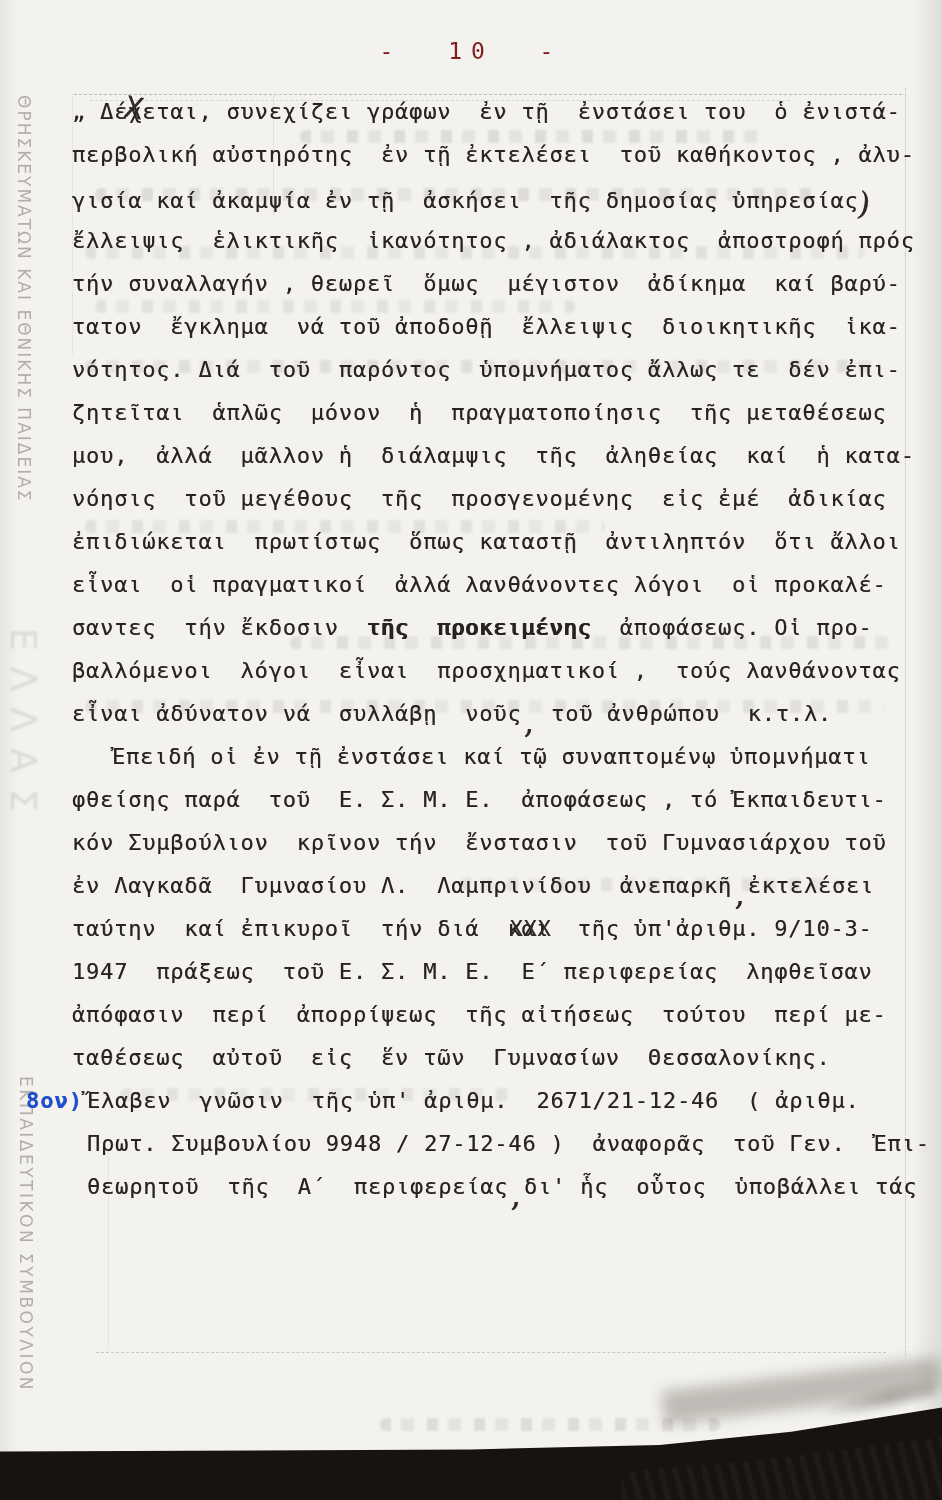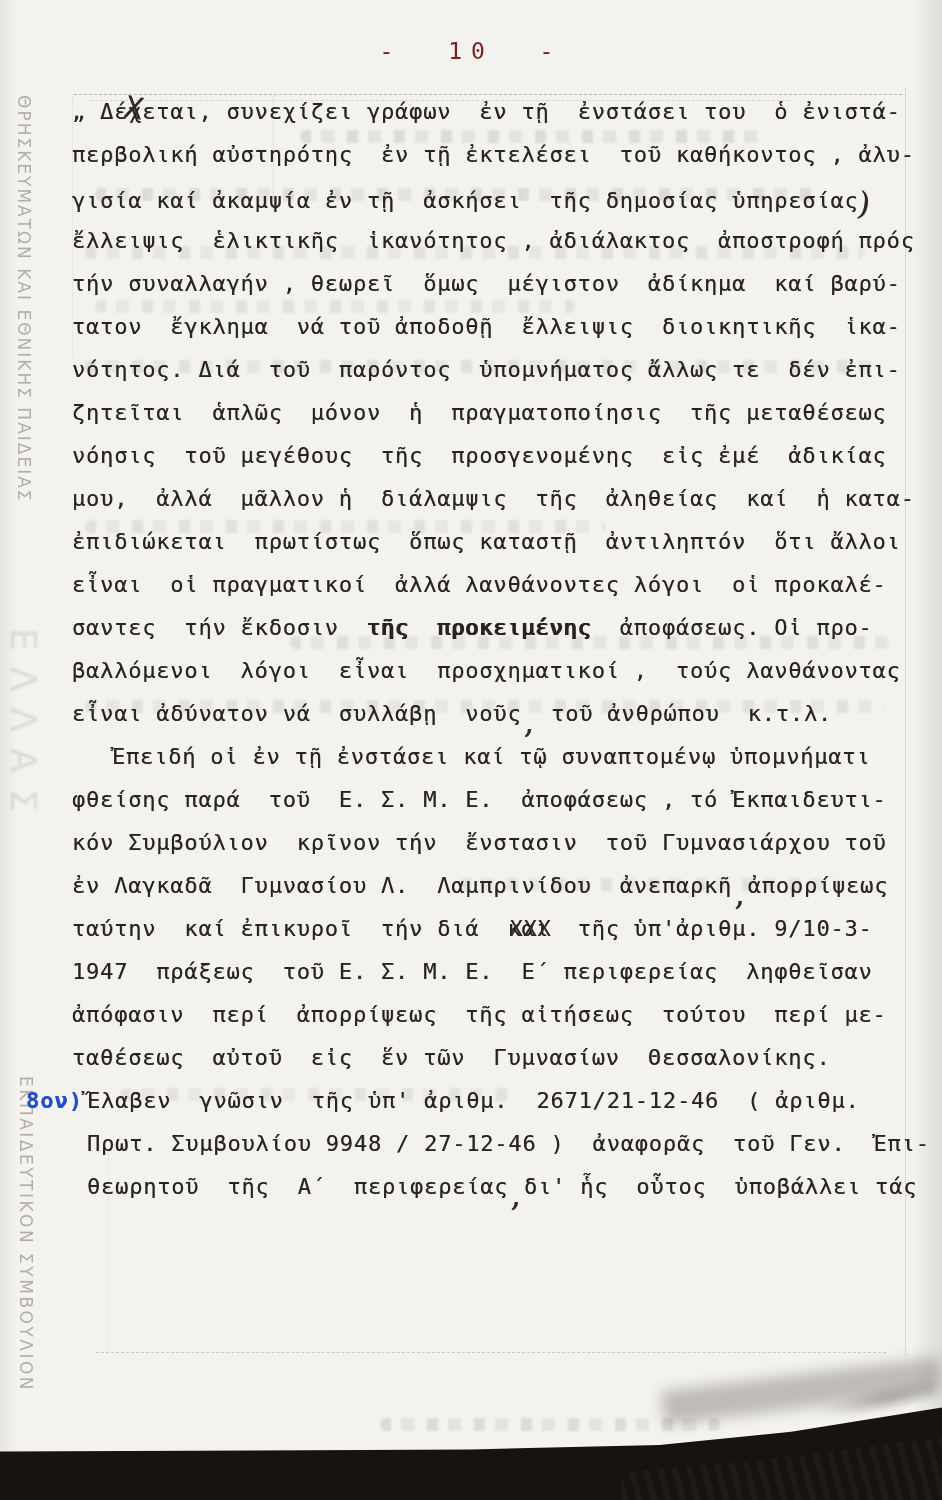--- a/index.html
+++ b/index.html
@@ -134,31 +134,31 @@
 
   <div class="textblock" id="textblock">
       <div class="tline"><span>„ Δέ</span><span class="overwrap"><span>χ</span><span class="overlay big">Χ</span></span><span>εται, συνεχίζει γράφων  ἐν τῇ  ἐνστάσει του  ὁ ἐνιστά-</span></div>
       <div class="tline"><span>περβολική αὐστηρότης  ἐν τῇ ἐκτελέσει  τοῦ καθήκοντος , ἀλυ-</span></div>
       <div class="tline"><span>γισία καί ἀκαμψία ἐν τῇ  ἀσκήσει  τῆς δημοσίας ὑπηρεσίας</span><span class="seg-hw">)</span></div>
       <div class="tline"><span>ἔλλειψις  ἑλικτικῆς  ἱκανότητος , ἀδιάλακτος  ἀποστροφή πρός</span></div>
       <div class="tline"><span>τήν συναλλαγήν , θεωρεῖ  ὅμως  μέγιστον  ἀδίκημα  καί βαρύ-</span></div>
       <div class="tline"><span>τατον  ἔγκλημα  νά τοῦ ἀποδοθῇ  ἔλλειψις  διοικητικῆς  ἱκα-</span></div>
       <div class="tline"><span>νότητος. Διά  τοῦ  παρόντος  ὑπομνήματος ἄλλως τε  δέν ἐπι-</span></div>
       <div class="tline"><span>ζητεῖται  ἁπλῶς  μόνον  ἡ  πραγματοποίησις  τῆς μεταθέσεως</span></div>
+      <div class="tline"><span>μου,  ἀλλά  μᾶλλον ἡ  διάλαμψις  τῆς  ἀληθείας  καί  ἡ κατα-</span></div>
       <div class="tline"><span>νόησις  τοῦ μεγέθους  τῆς  προσγενομένης  εἰς ἐμέ  ἀδικίας</span></div>
-      <div class="tline"><span>μου,  ἀλλά  μᾶλλον ἡ  διάλαμψις  τῆς  ἀληθείας  καί  ἡ κατα-</span></div>
       <div class="tline"><span>ἐπιδιώκεται  πρωτίστως  ὅπως καταστῇ  ἀντιληπτόν  ὅτι ἄλλοι</span></div>
       <div class="tline"><span>εἶναι  οἱ πραγματικοί  ἀλλά λανθάνοντες λόγοι  οἱ προκαλέ-</span></div>
       <div class="tline"><span>σαντες  τήν ἔκδοσιν  </span><span class="seg-ot">τῆς</span><span>  </span><span class="seg-ot">προκειμένης</span><span>  ἀποφάσεως. Οἱ προ-</span></div>
       <div class="tline"><span>βαλλόμενοι  λόγοι  εἶναι  προσχηματικοί ,  τούς λανθάνοντας</span></div>
       <div class="tline"><span>εἶναι ἀδύνατον νά  συλλάβῃ  νοῦς</span><span class="seg-hwlow">,</span><span> τοῦ ἀνθρώπου  κ.τ.λ.</span></div>
       <div class="tline indent1"><span>Ἐπειδή οἱ ἐν τῇ ἐνστάσει καί τῷ συναπτομένῳ ὑπομνήματι</span></div>
       <div class="tline"><span>φθείσης παρά  τοῦ  Ε. Σ. Μ. Ε.  ἀποφάσεως , τό Ἐκπαιδευτι-</span></div>
       <div class="tline"><span>κόν Συμβούλιον  κρῖνον τήν  ἔνστασιν  τοῦ Γυμνασιάρχου τοῦ</span></div>
-      <div class="tline"><span>ἐν Λαγκαδᾶ  Γυμνασίου Λ.  Λαμπρινίδου  ἀνεπαρκῆ</span><span class="seg-hwlow">,</span><span>ἀπορρίψεως</span></div>
+      <div class="tline"><span>ἐν Λαγκαδᾶ  Γυμνασίου Λ.  Λαμπρινίδου  ἀνεπαρκῆ</span><span class="seg-hwlow">,</span><span>ἐκτελέσει</span></div>
       <div class="tline"><span>ταύτην  καί ἐπικυροῖ  τήν διά  </span><span class="overwrap"><span>και</span><span class="overlay">ΧΧΧ</span></span><span>  τῆς ὑπ'ἀριθμ. 9/10-3-</span></div>
       <div class="tline"><span>1947  πράξεως  τοῦ Ε. Σ. Μ. Ε.  Ε΄ περιφερείας  ληφθεῖσαν</span></div>
       <div class="tline"><span>ἀπόφασιν  περί  ἀπορρίψεως  τῆς αἰτήσεως  τούτου  περί με-</span></div>
       <div class="tline"><span>ταθέσεως  αὐτοῦ  εἰς  ἕν τῶν  Γυμνασίων  Θεσσαλονίκης.</span></div>
       <div class="tline indent2"><span class="margin-label">8ον)</span><span>Ἔλαβεν  γνῶσιν  τῆς ὑπ' ἀριθμ.  2671/21-12-46  ( ἀριθμ.</span></div>
       <div class="tline indent2"><span>Πρωτ. Συμβουλίου 9948 / 27-12-46 )  ἀναφορᾶς  τοῦ Γεν.  Ἐπι-</span></div>
       <div class="tline indent2"><span>θεωρητοῦ  τῆς  Α΄  περιφερείας</span><span class="seg-hwlow">,</span><span>δι' ἧς  οὗτος  ὑποβάλλει τάς</span></div>
     </div>
 
   <div class="band-haze"></div>

